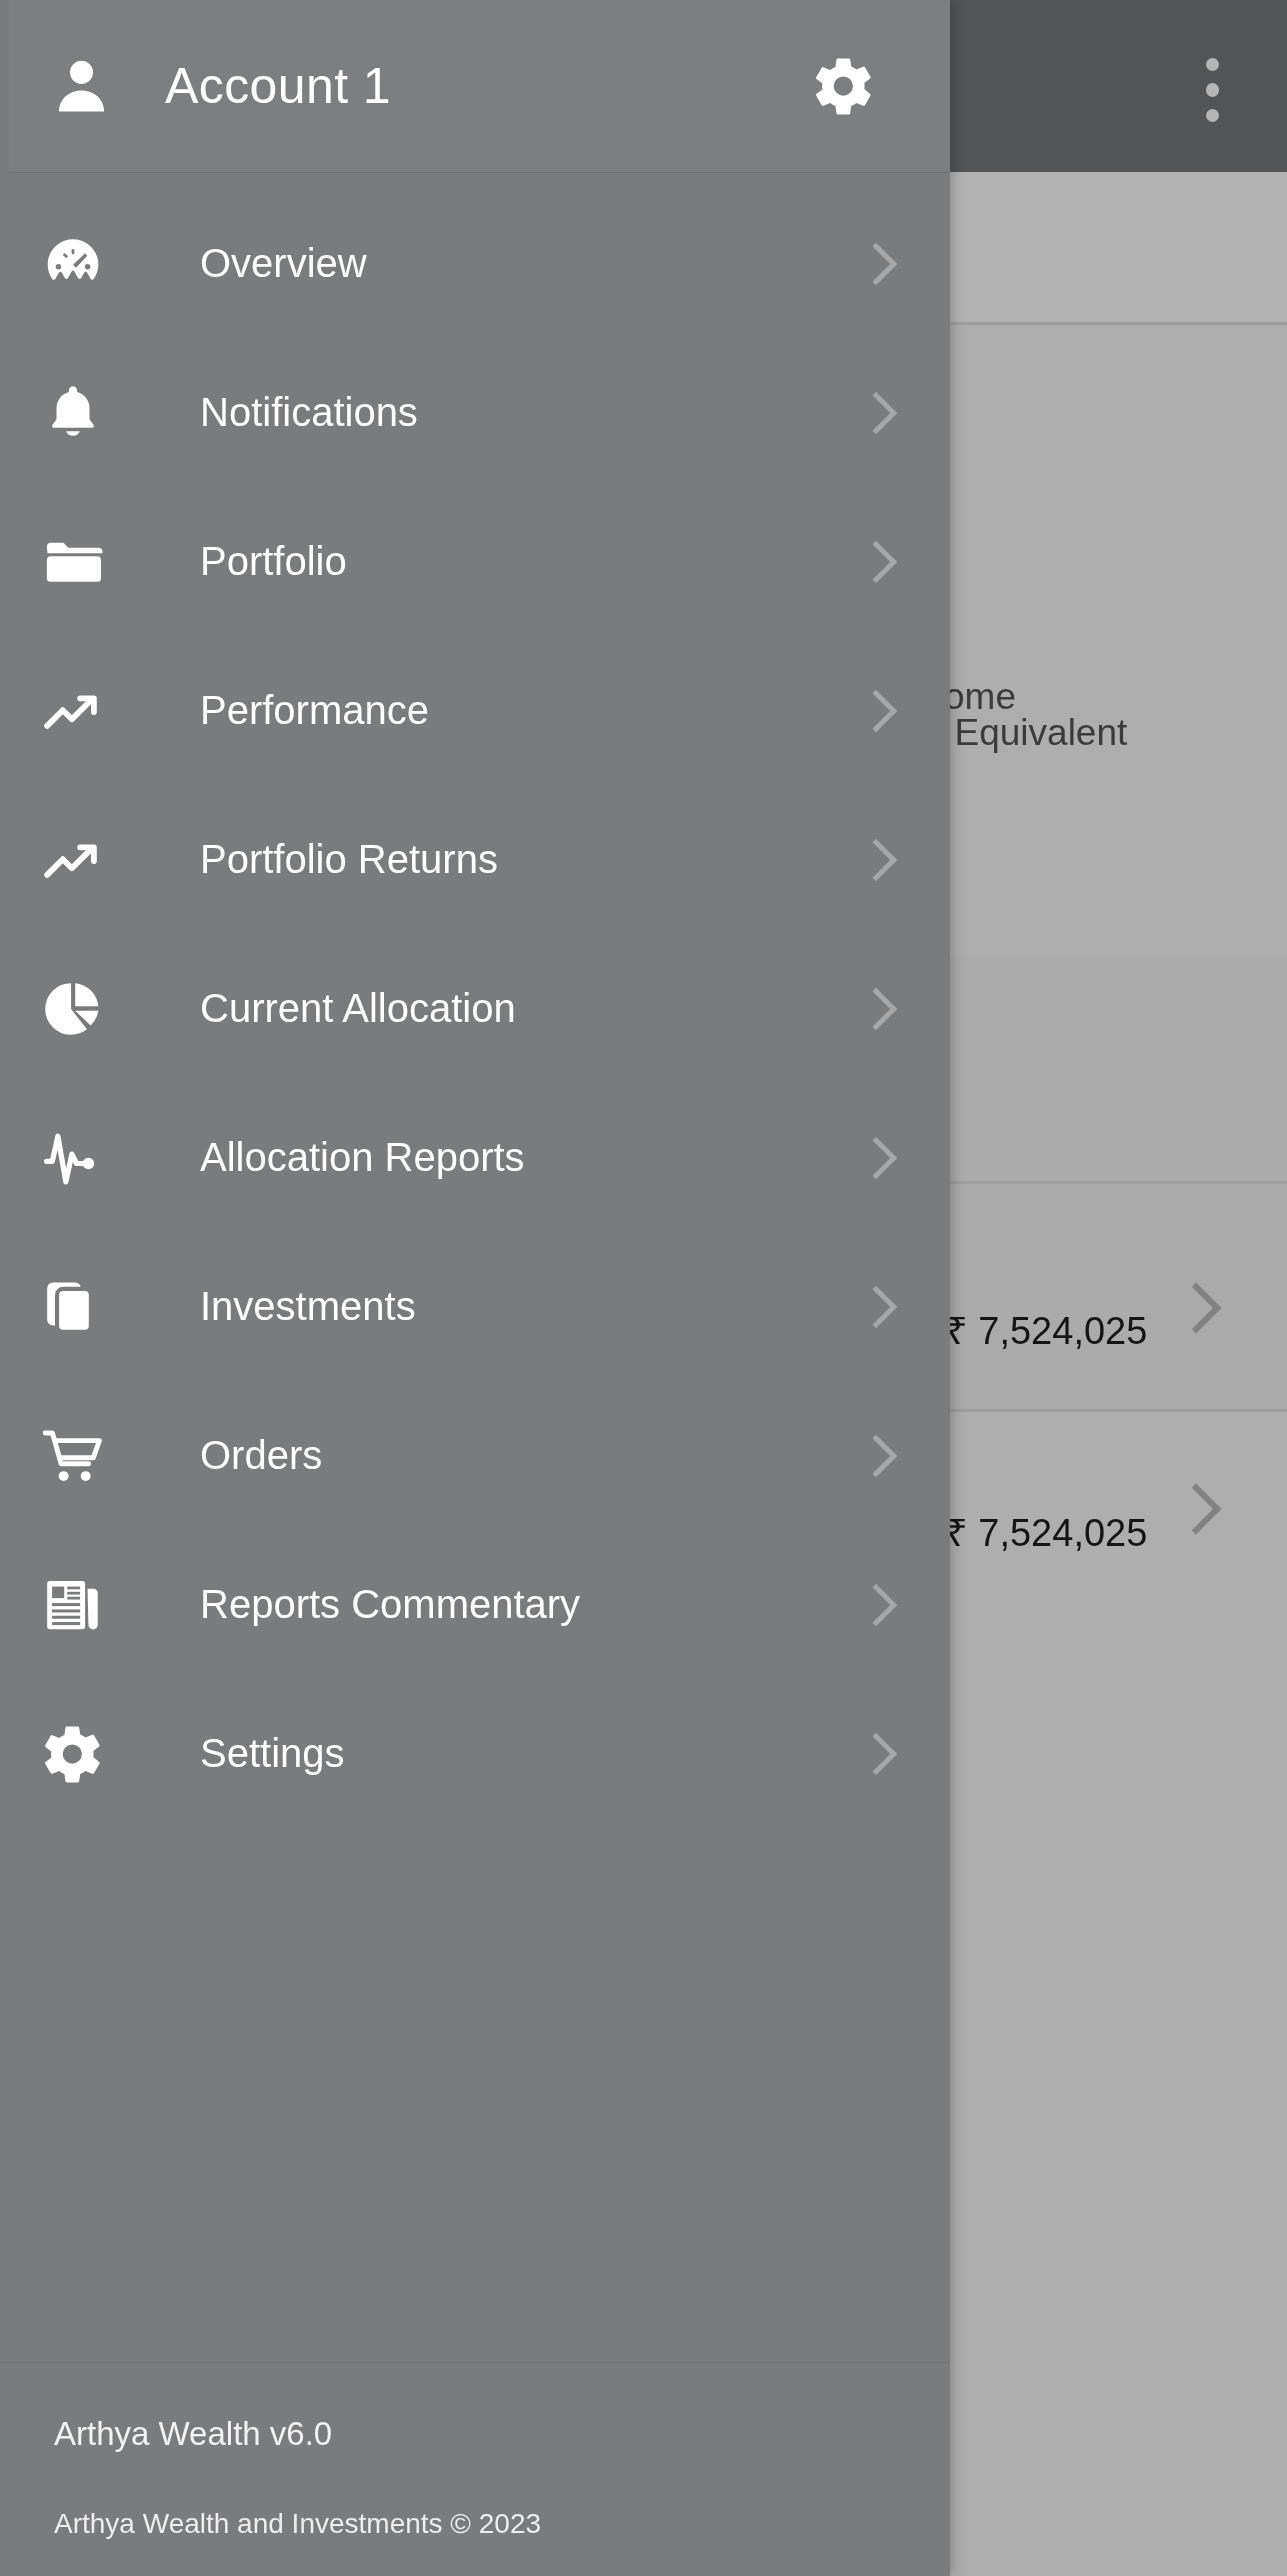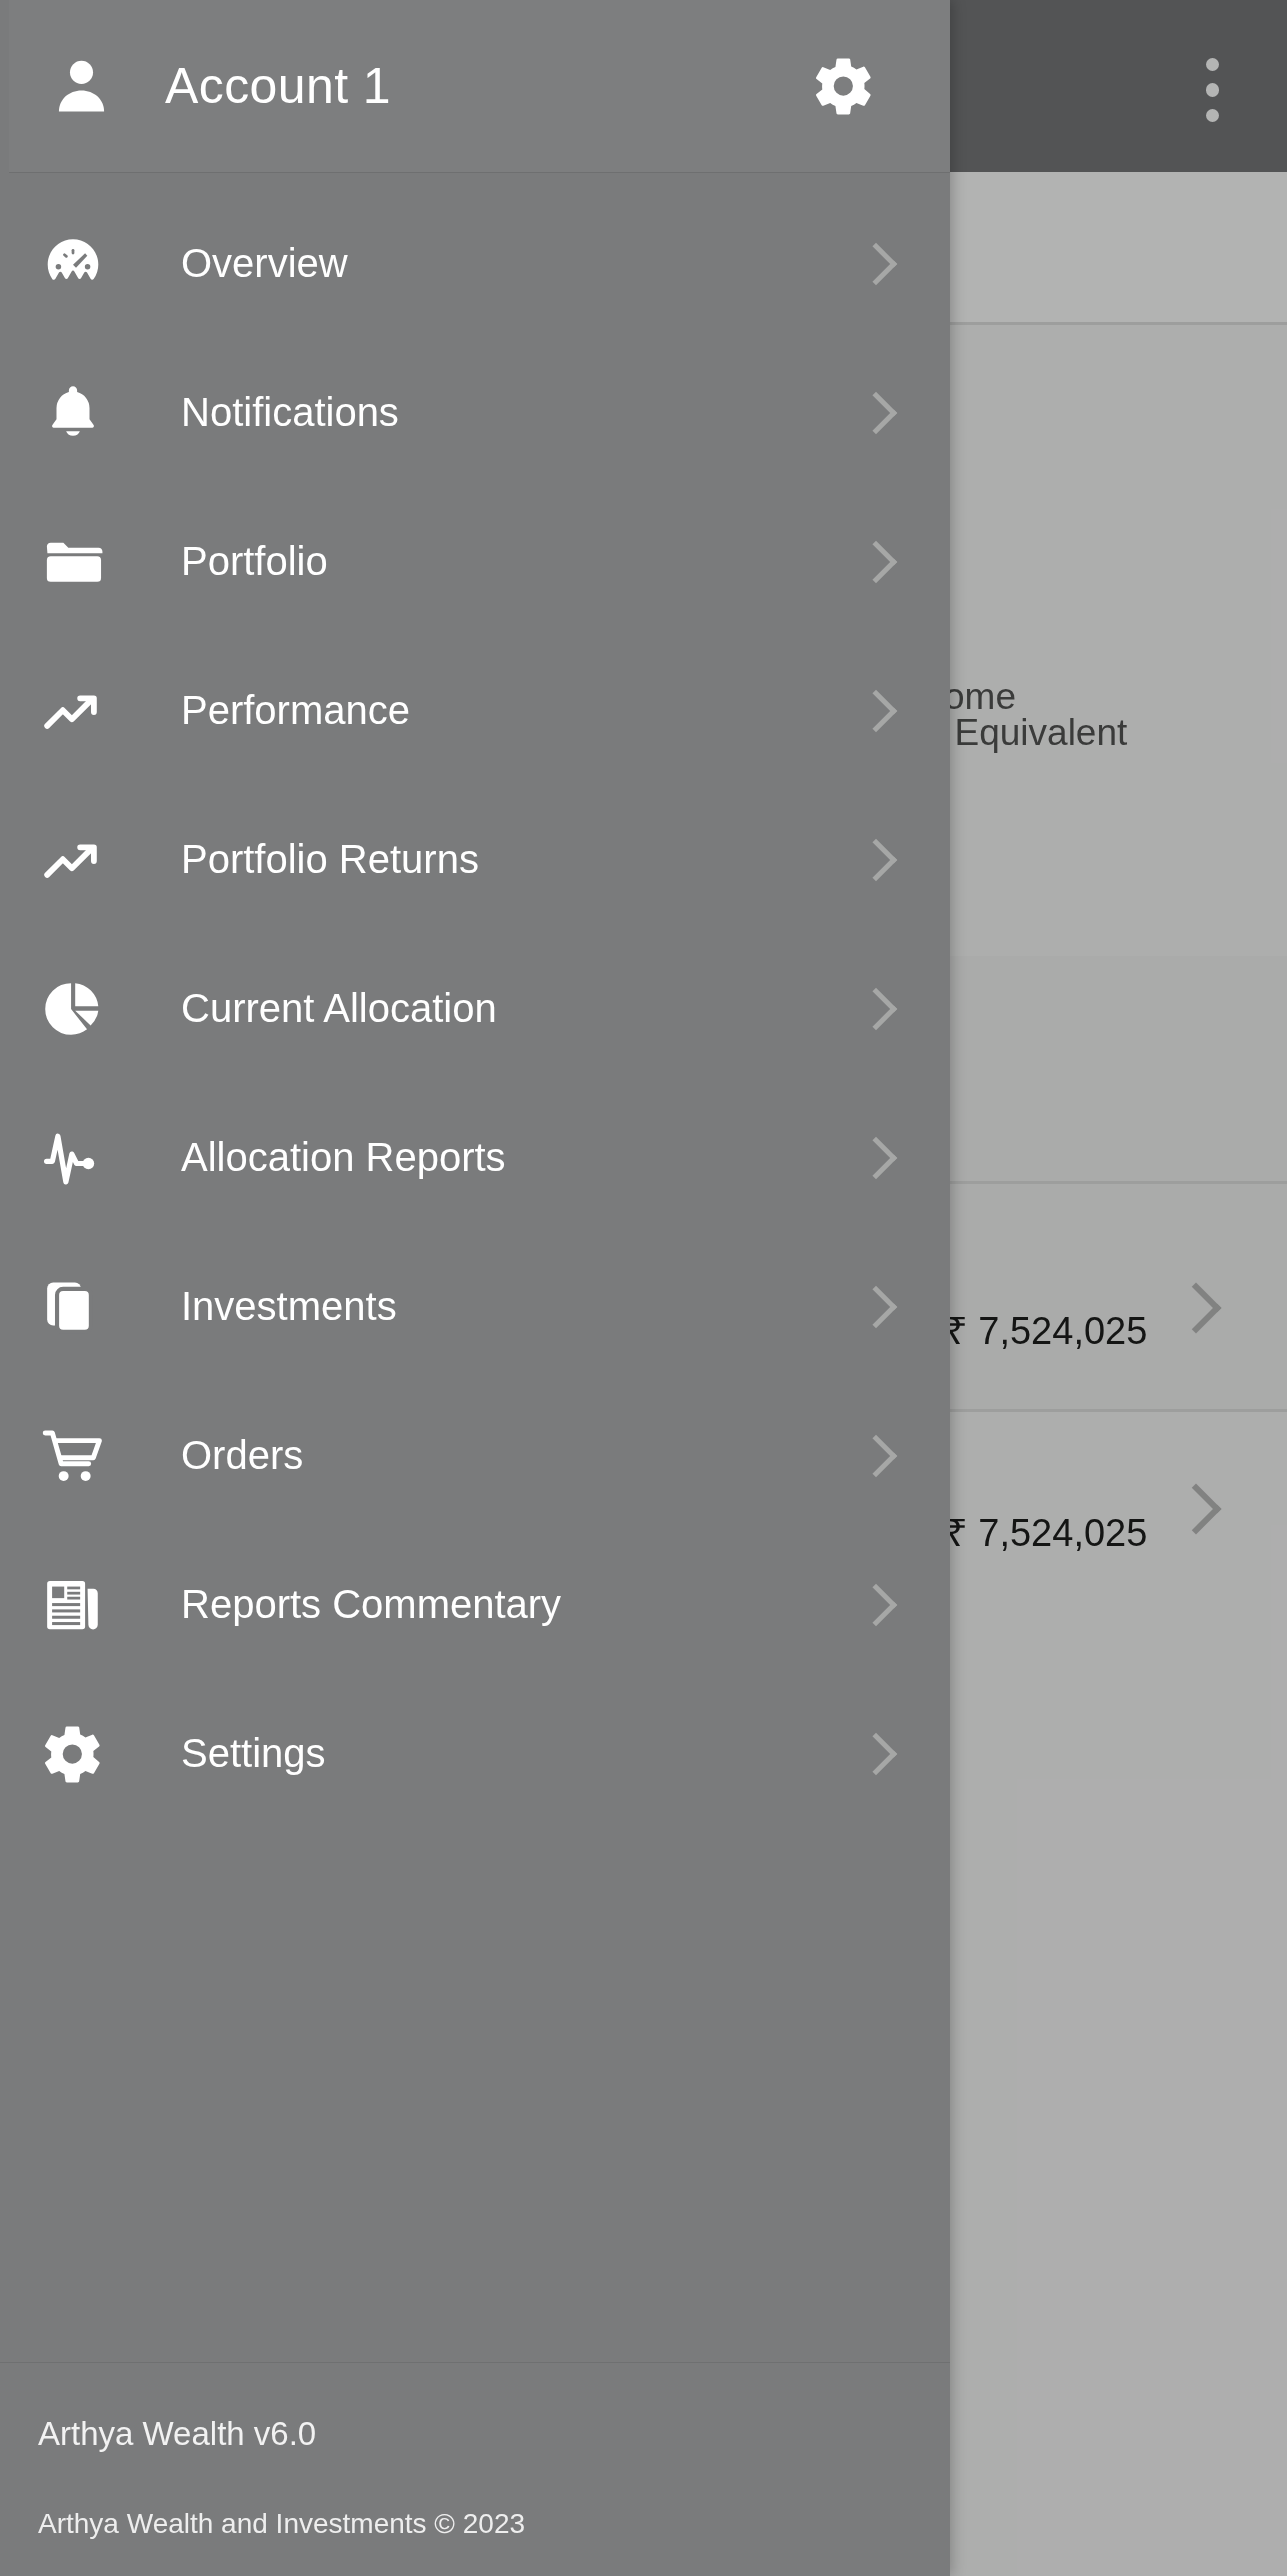--- a/index.html
+++ b/index.html
@@ -164,39 +164,39 @@
   }
   .menu-icon {
     margin-left: 38px;
     width: 70px; height: 70px;
     flex: 0 0 70px;
     display: flex;
     align-items: center;
     justify-content: center;
   }
   .menu-label {
-    margin-left: 73px;
+    margin-left: 92px;
     color: #ffffff;
     font-size: 40px;
     flex: 1 1 auto;
     white-space: nowrap;
   }
   .menu-chevron {
     margin-right: 59px;
     width: 25px; height: 25px;
     flex: 0 0 25px;
     border-right: 5.4px solid #a6a7a6;
     border-top: 5.4px solid #a6a7a6;
     transform: rotate(45deg);
   }
 
   #drawer-footer {
     flex: 0 0 auto;
     border-top: 1.8px solid #6f7071;
-    padding: 52px 0 36px 0;
+    padding: 52px 0 36px 16px;
   }
   #app-version {
     margin-left: 38px;
     color: #f2f2f2;
     font-size: 33px;
   }
   #copyright {
     margin-left: 38px;
     margin-top: 55px;
     color: #eeeeee;

